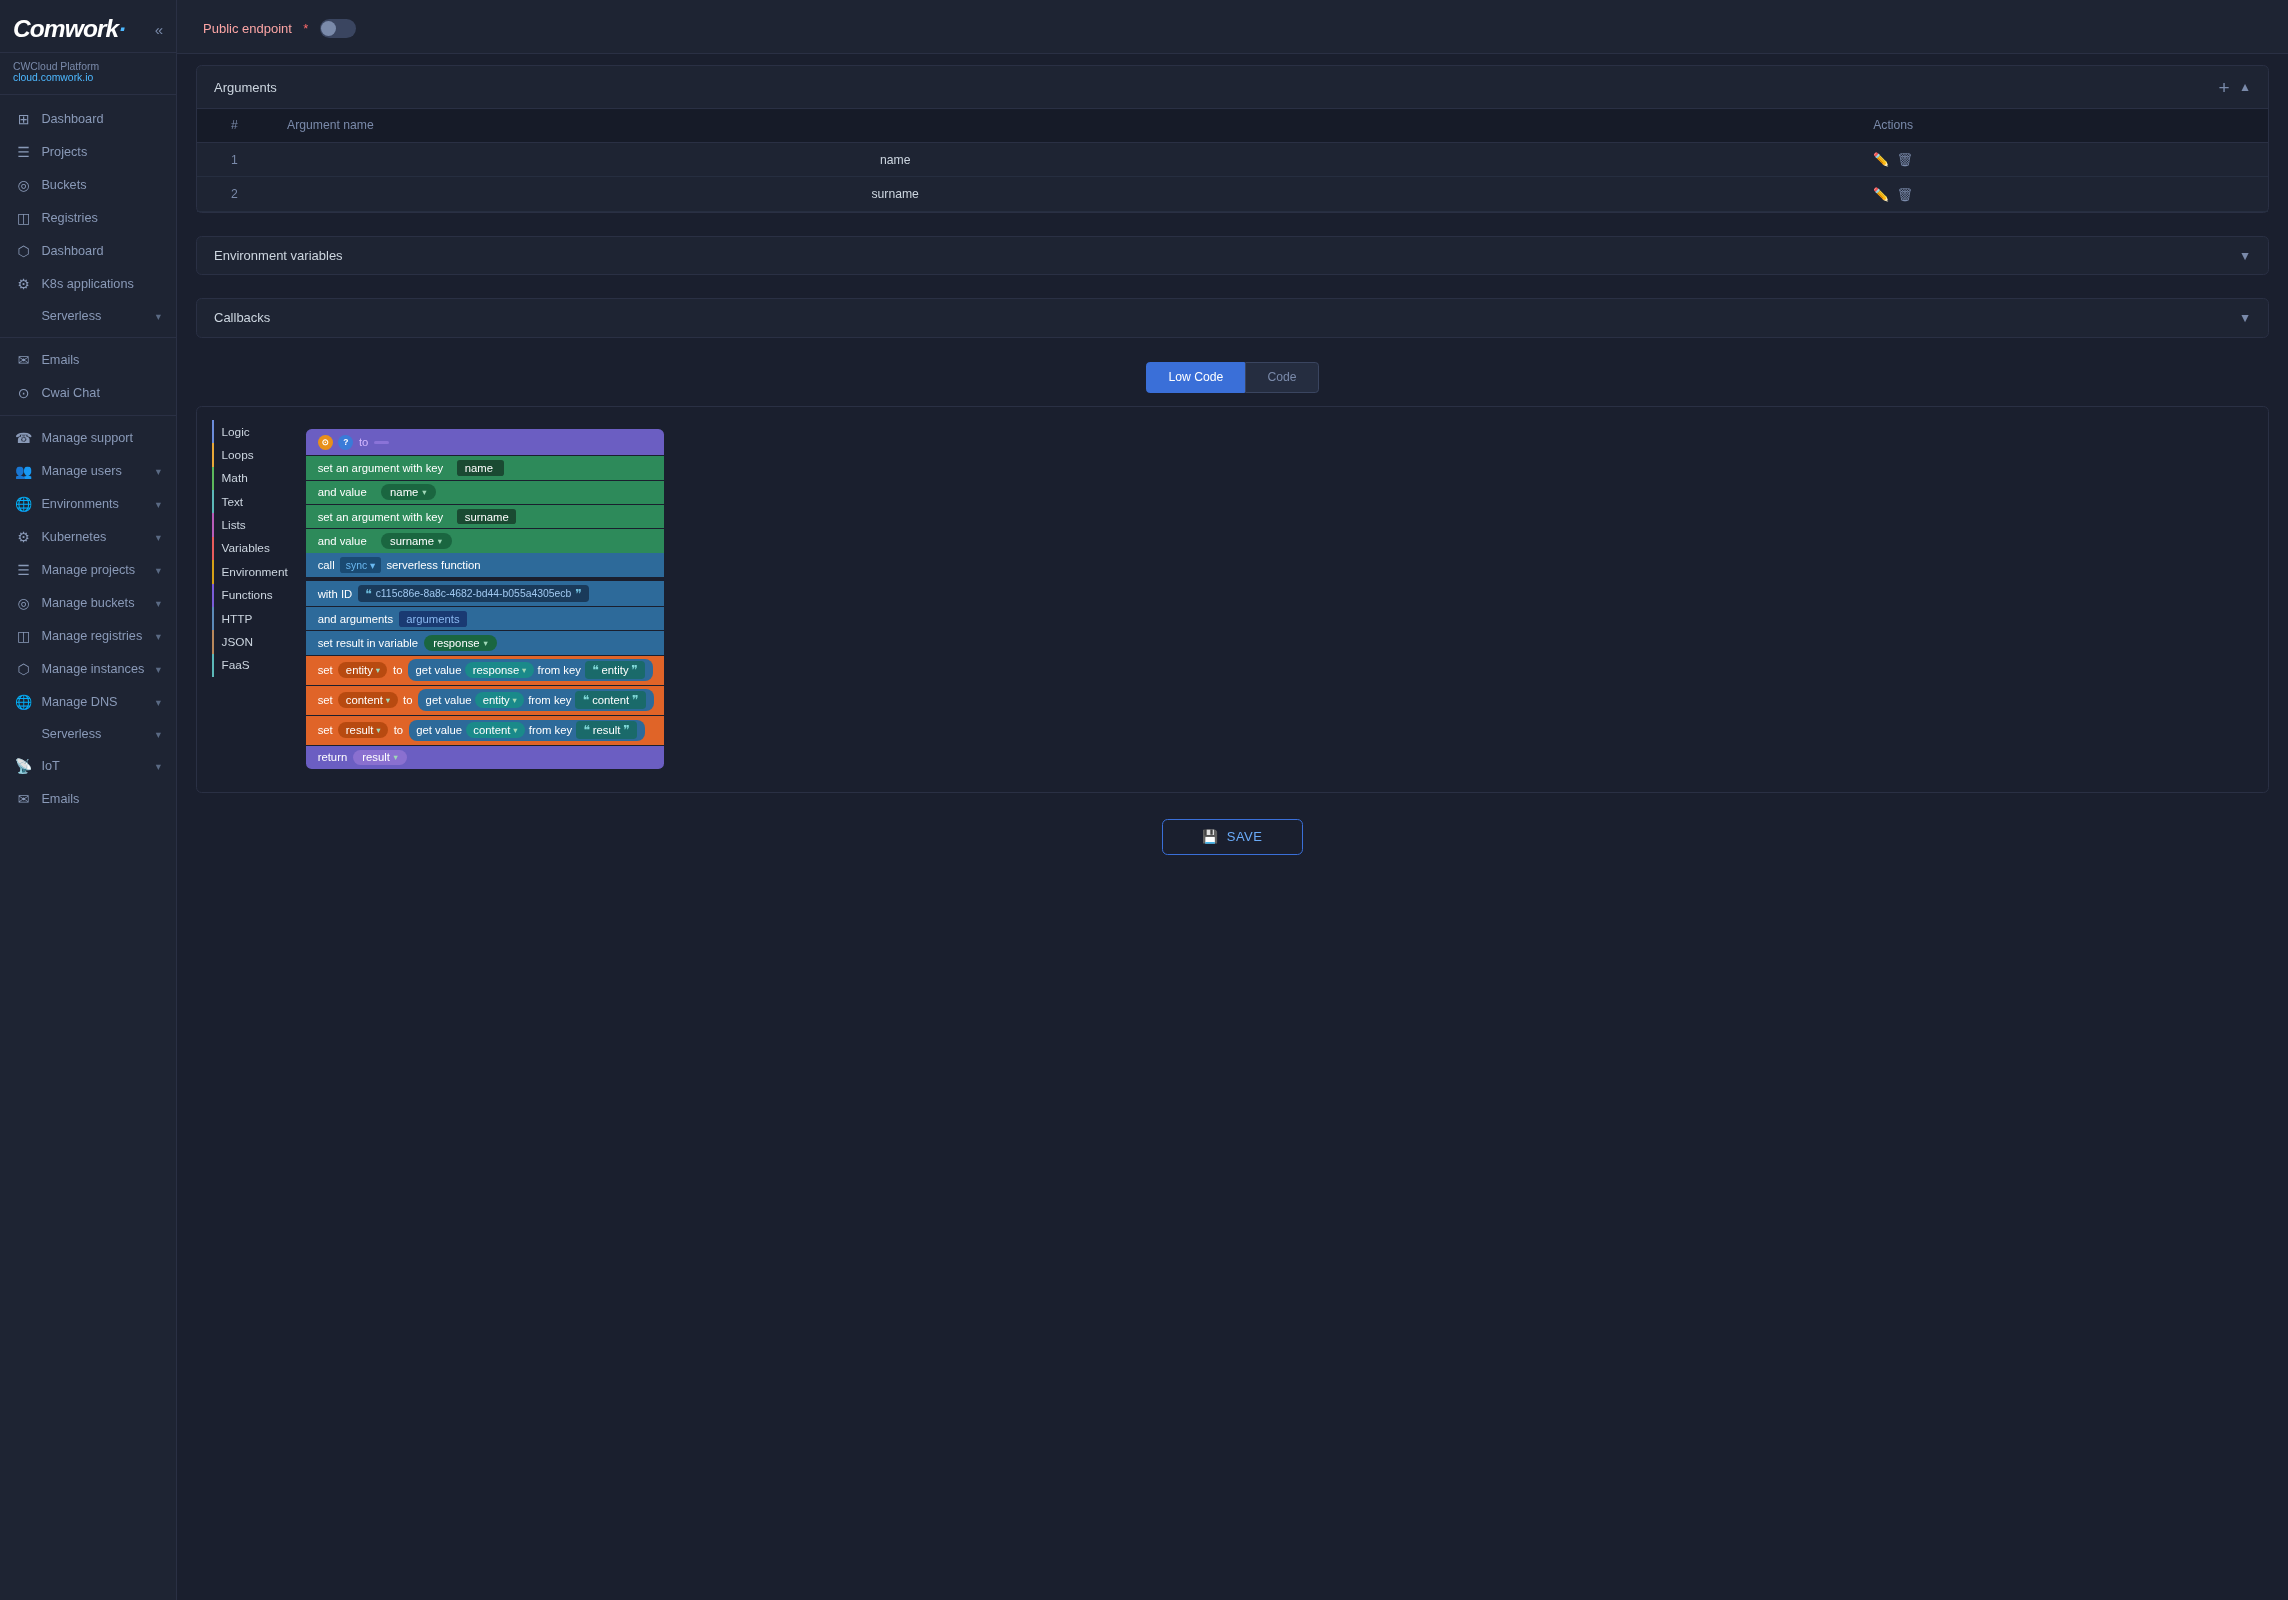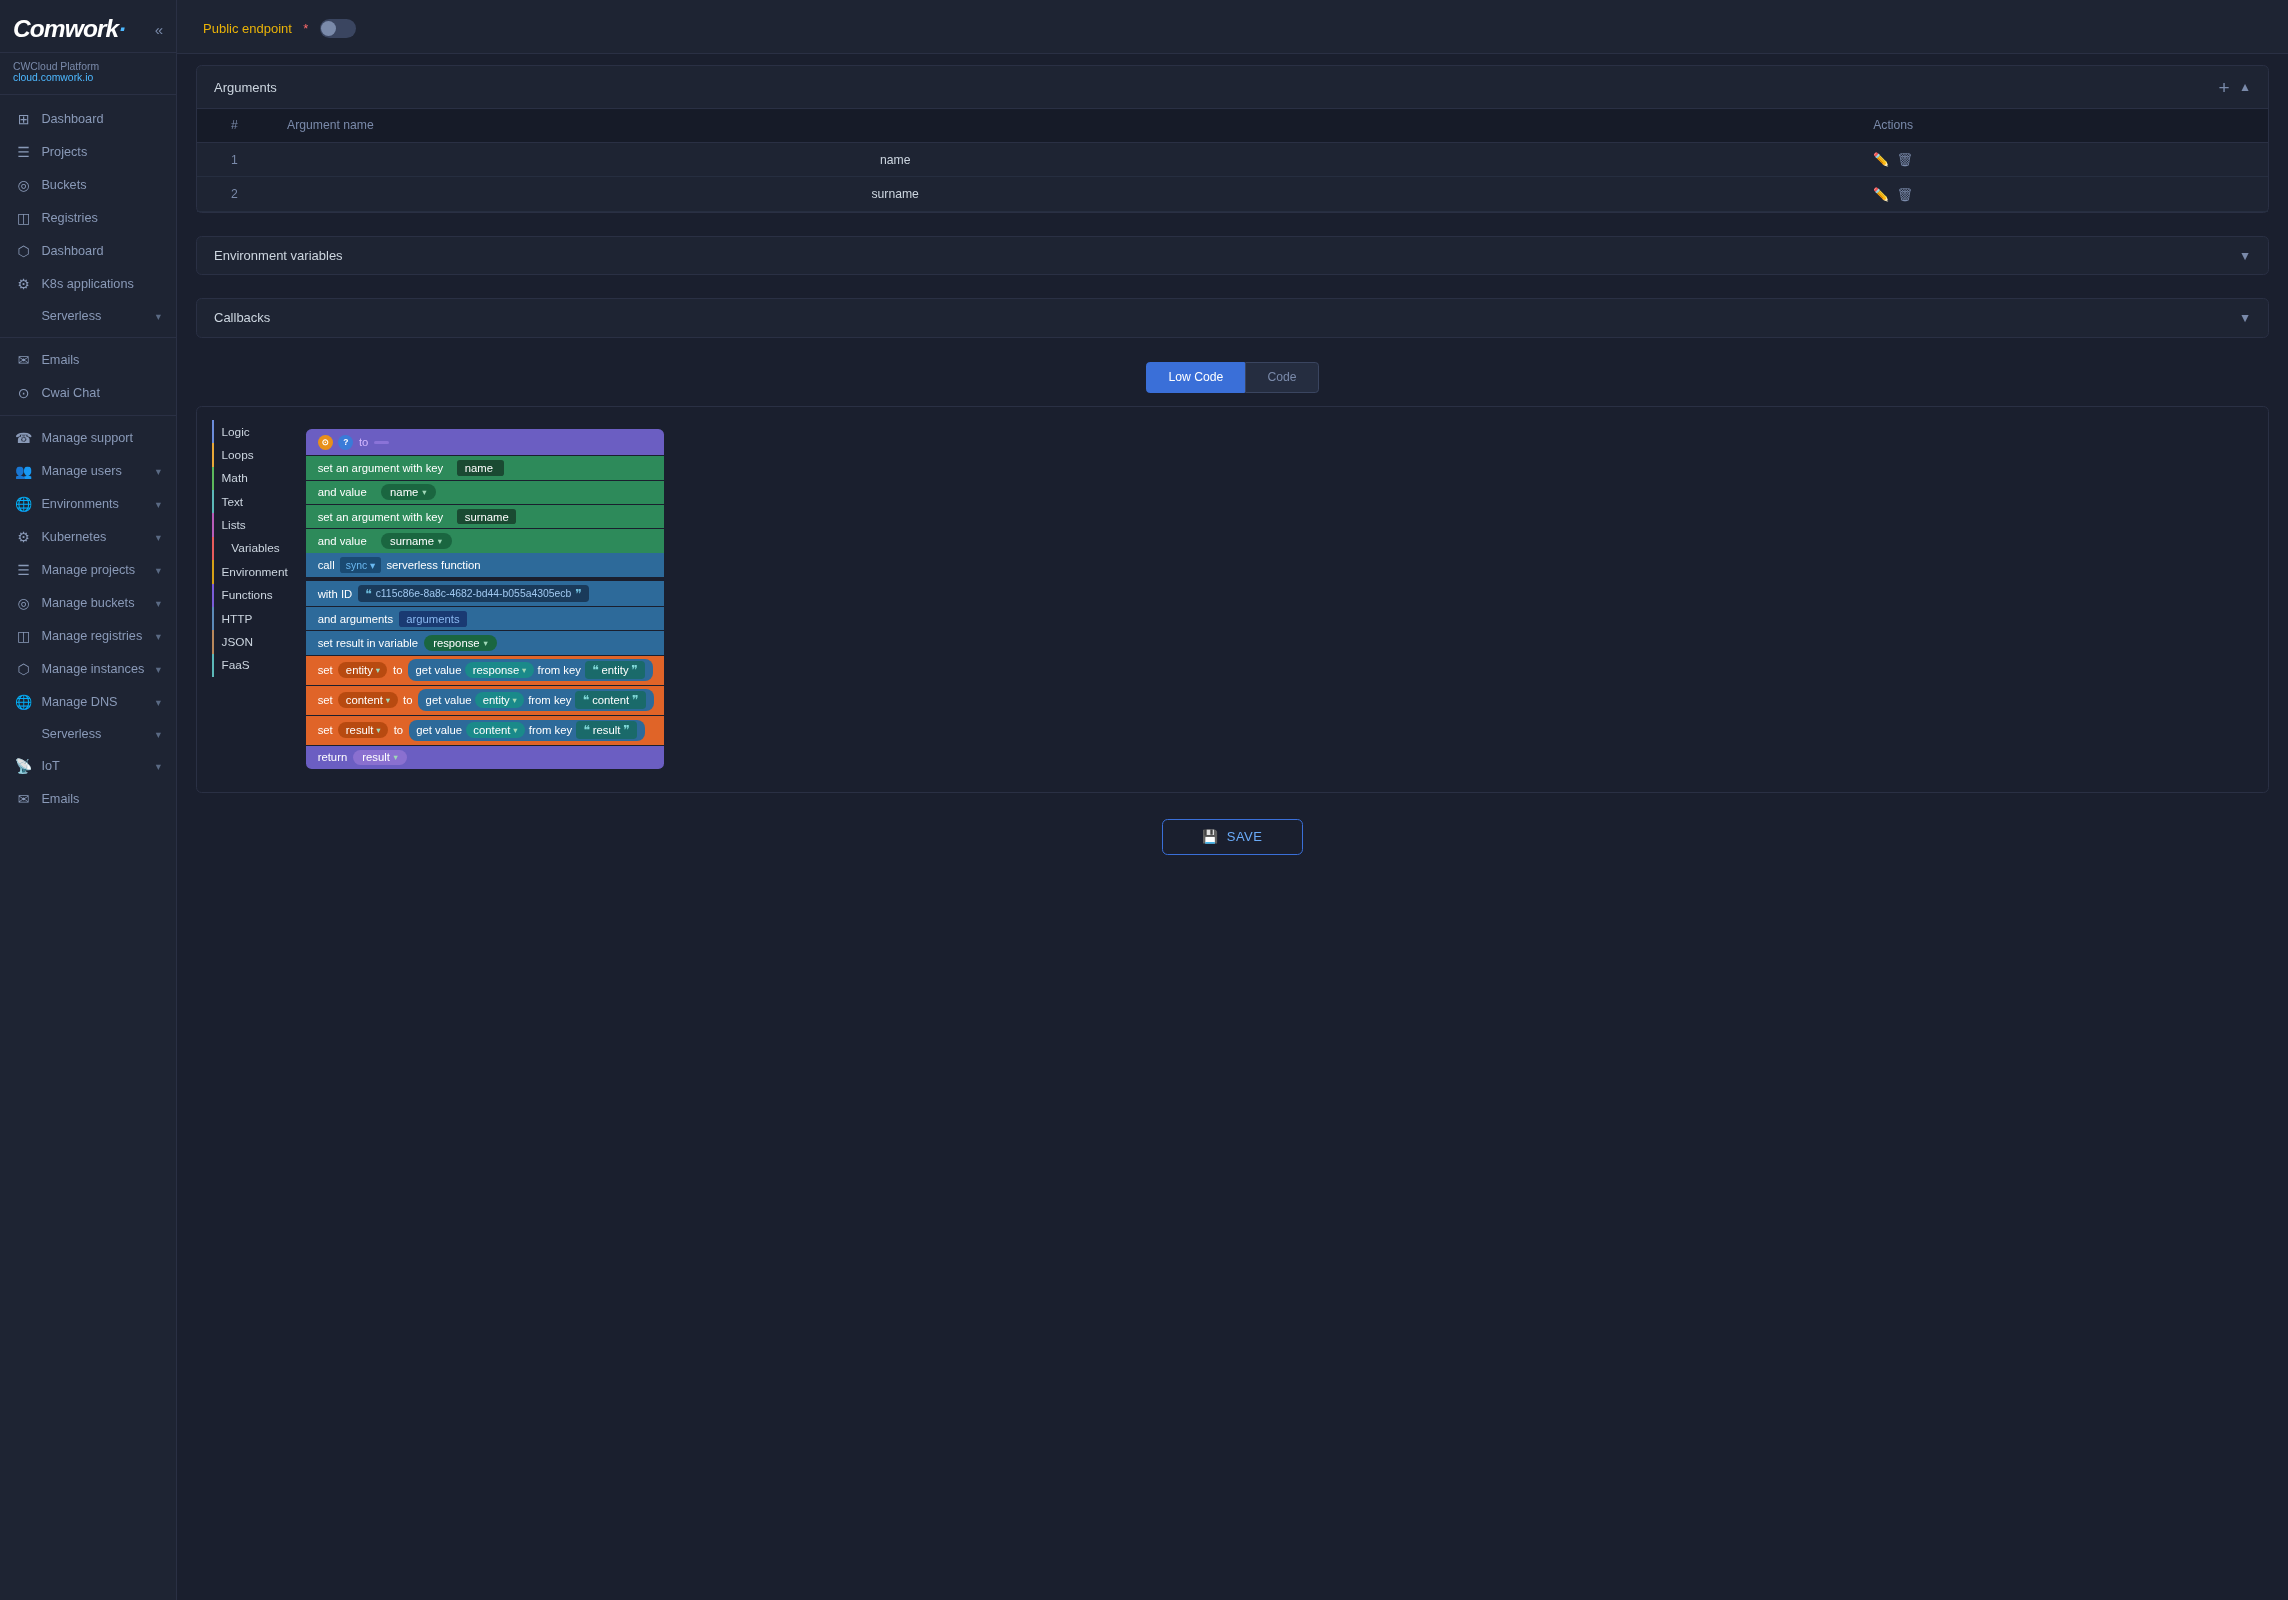--- a/index.html
+++ b/index.html
@@ -72,21 +72,21 @@
       border-bottom: 0.9px solid #2a3044;
     }
     .public-endpoint-row {
       display: flex;
       align-items: center;
       gap: 11.3px;
       margin-bottom: 15px;
     }
     .public-endpoint-label {
       font-size: 13px;
-      color: #eab308;
+      color: #fca5a5;
     }
     .required-star { color: #ff6b6b; }
     .toggle-switch {
       width: 36px;
       height: 19px;
       background: #3a4560;
       border-radius: 9.4px;
       position: relative;
       cursor: pointer;
     }
@@ -226,21 +226,21 @@
       font-size: 11.8px;
       cursor: pointer;
       color: #cdd6e0;
       border-left: 2.8px solid transparent;
     }
     .palette-item.logic { border-left-color: #6b8cda; }
     .palette-item.loops { border-left-color: #e8a838; }
     .palette-item.math { border-left-color: #5cb85c; }
     .palette-item.text { border-left-color: #5cb8b8; }
     .palette-item.lists { border-left-color: #b85cb8; }
-    .palette-item.variables { border-left-color: #e85c5c; text-align: center; }
+    .palette-item.variables { border-left-color: #e85c5c; }
     .palette-item.environment { border-left-color: #d4a017; }
     .palette-item.functions { border-left-color: #7a5cd8; }
     .palette-item.http { border-left-color: #5c8ab8; }
     .palette-item.json { border-left-color: #b8885c; }
     .palette-item.faas { border-left-color: #5cb8b8; }
 
     
     .blockly-canvas {
       flex: 1;
       padding: 9.4px;

